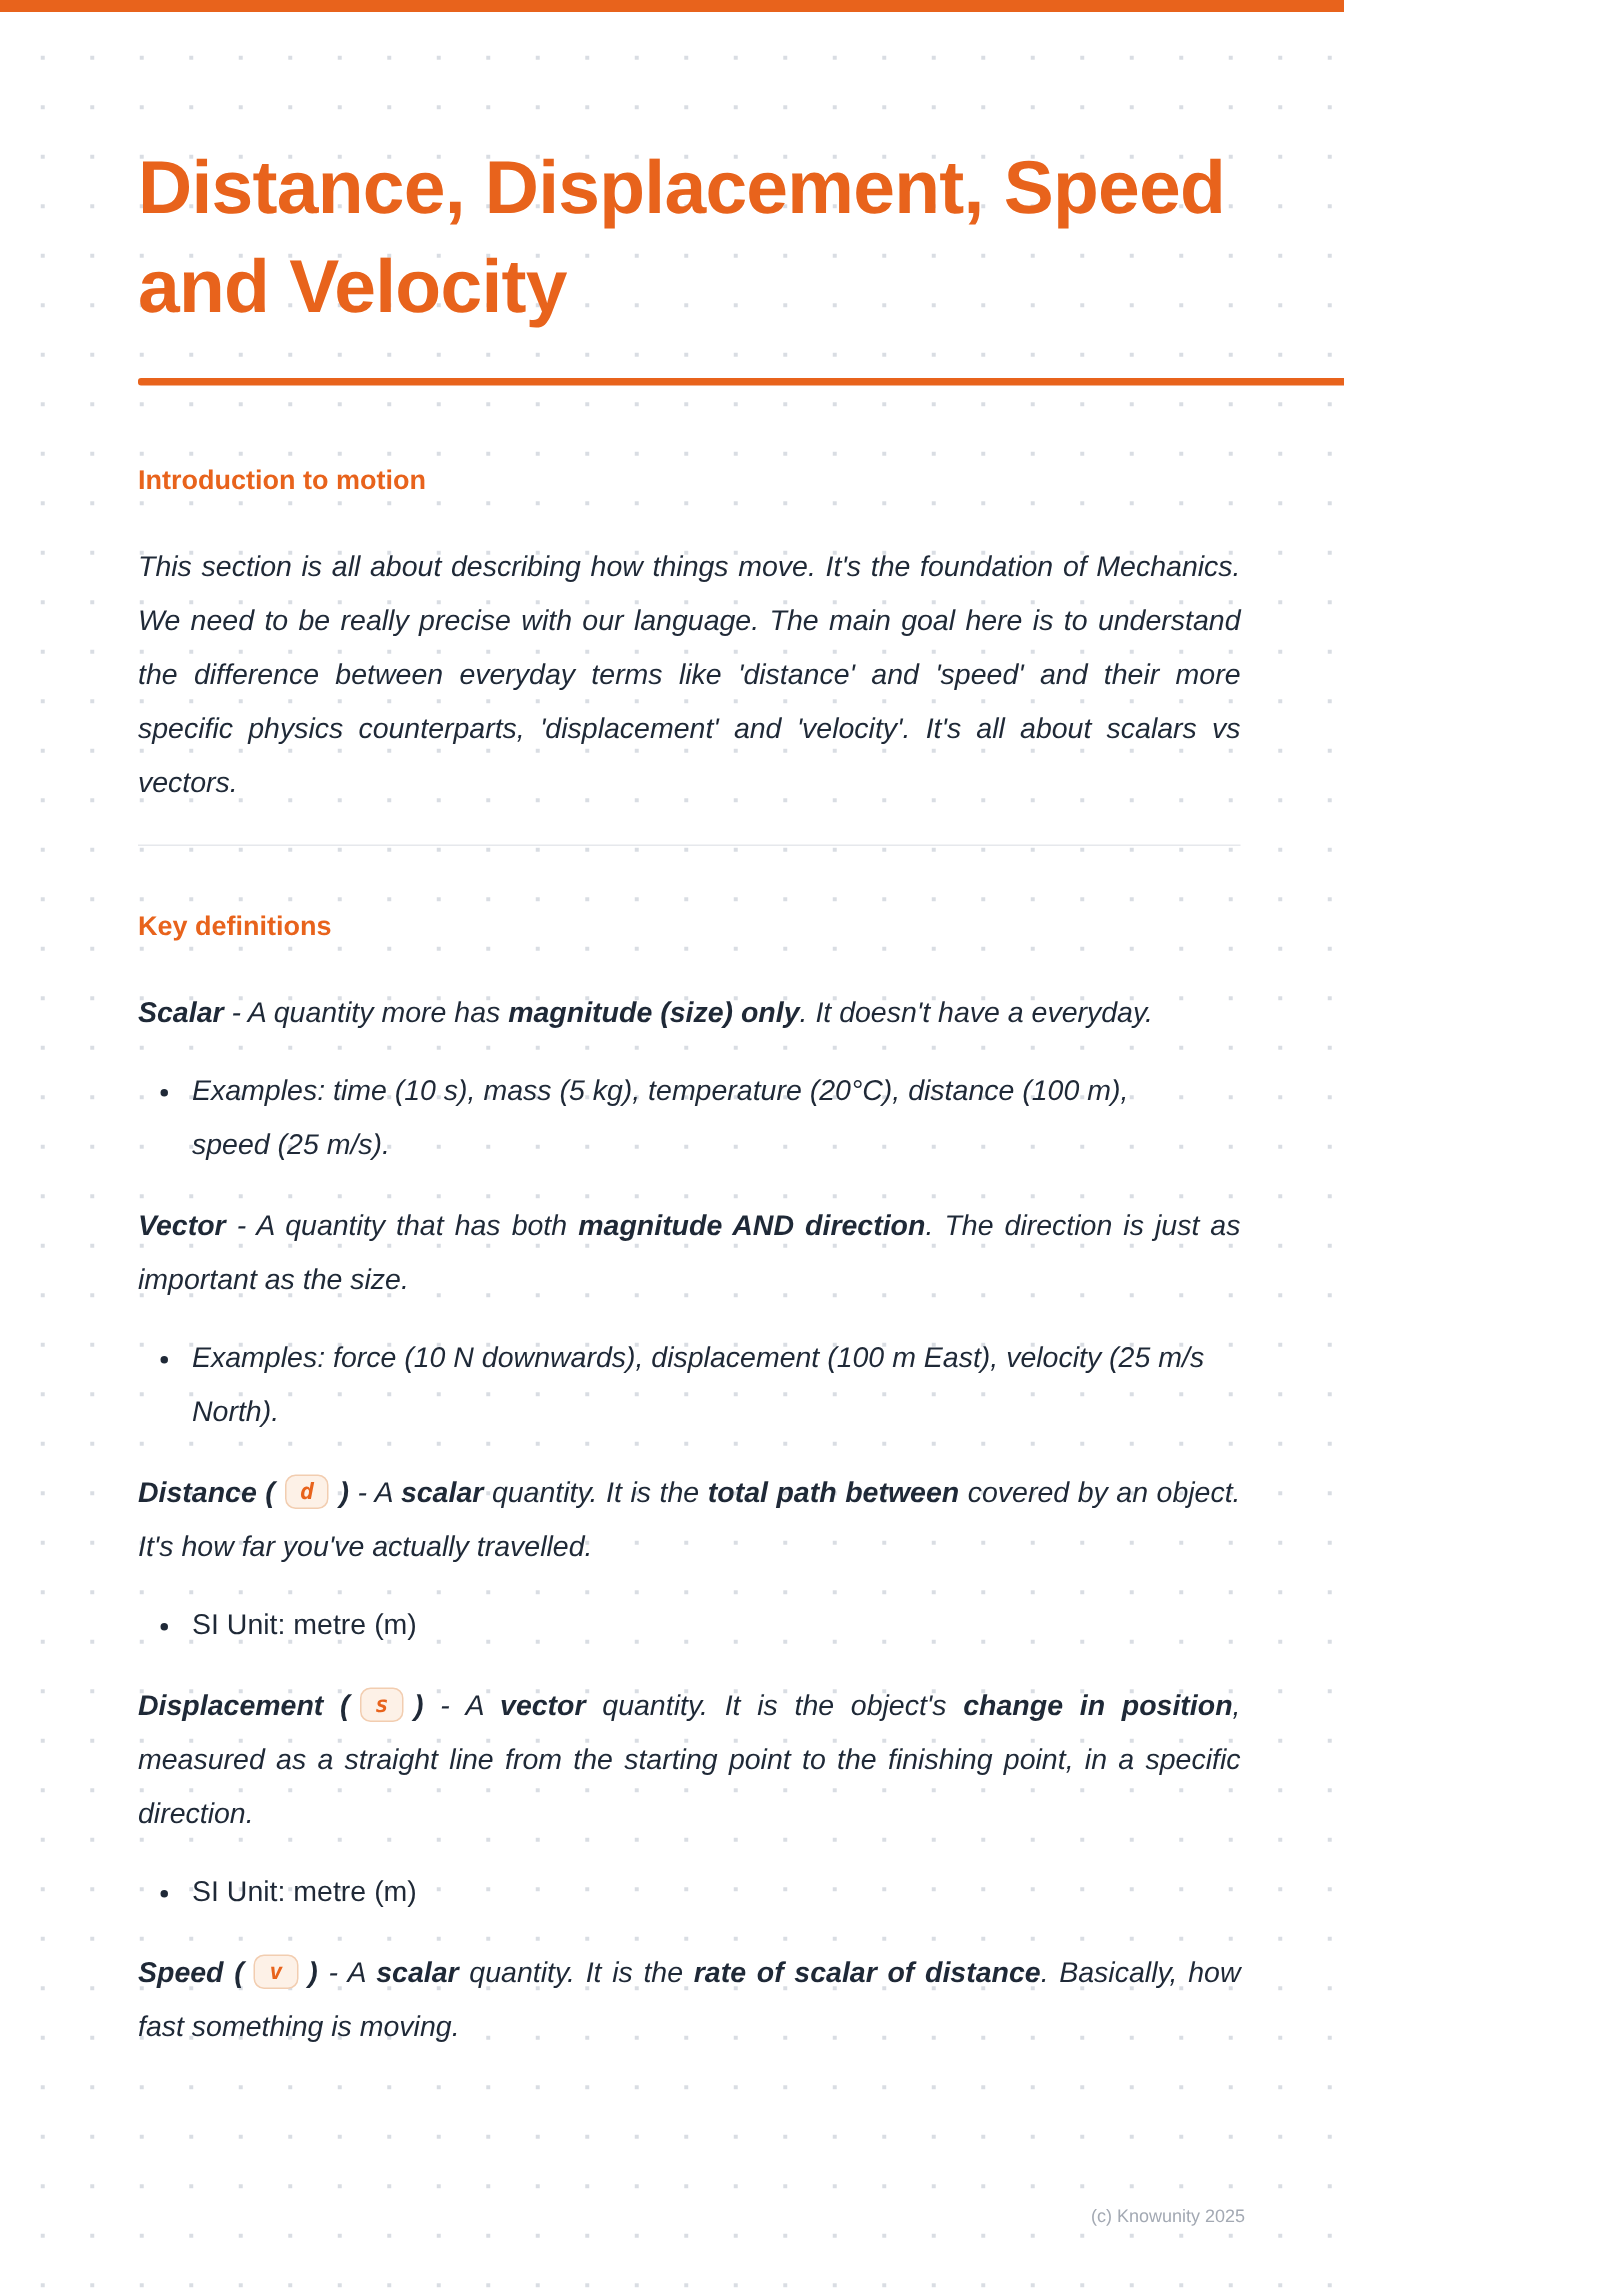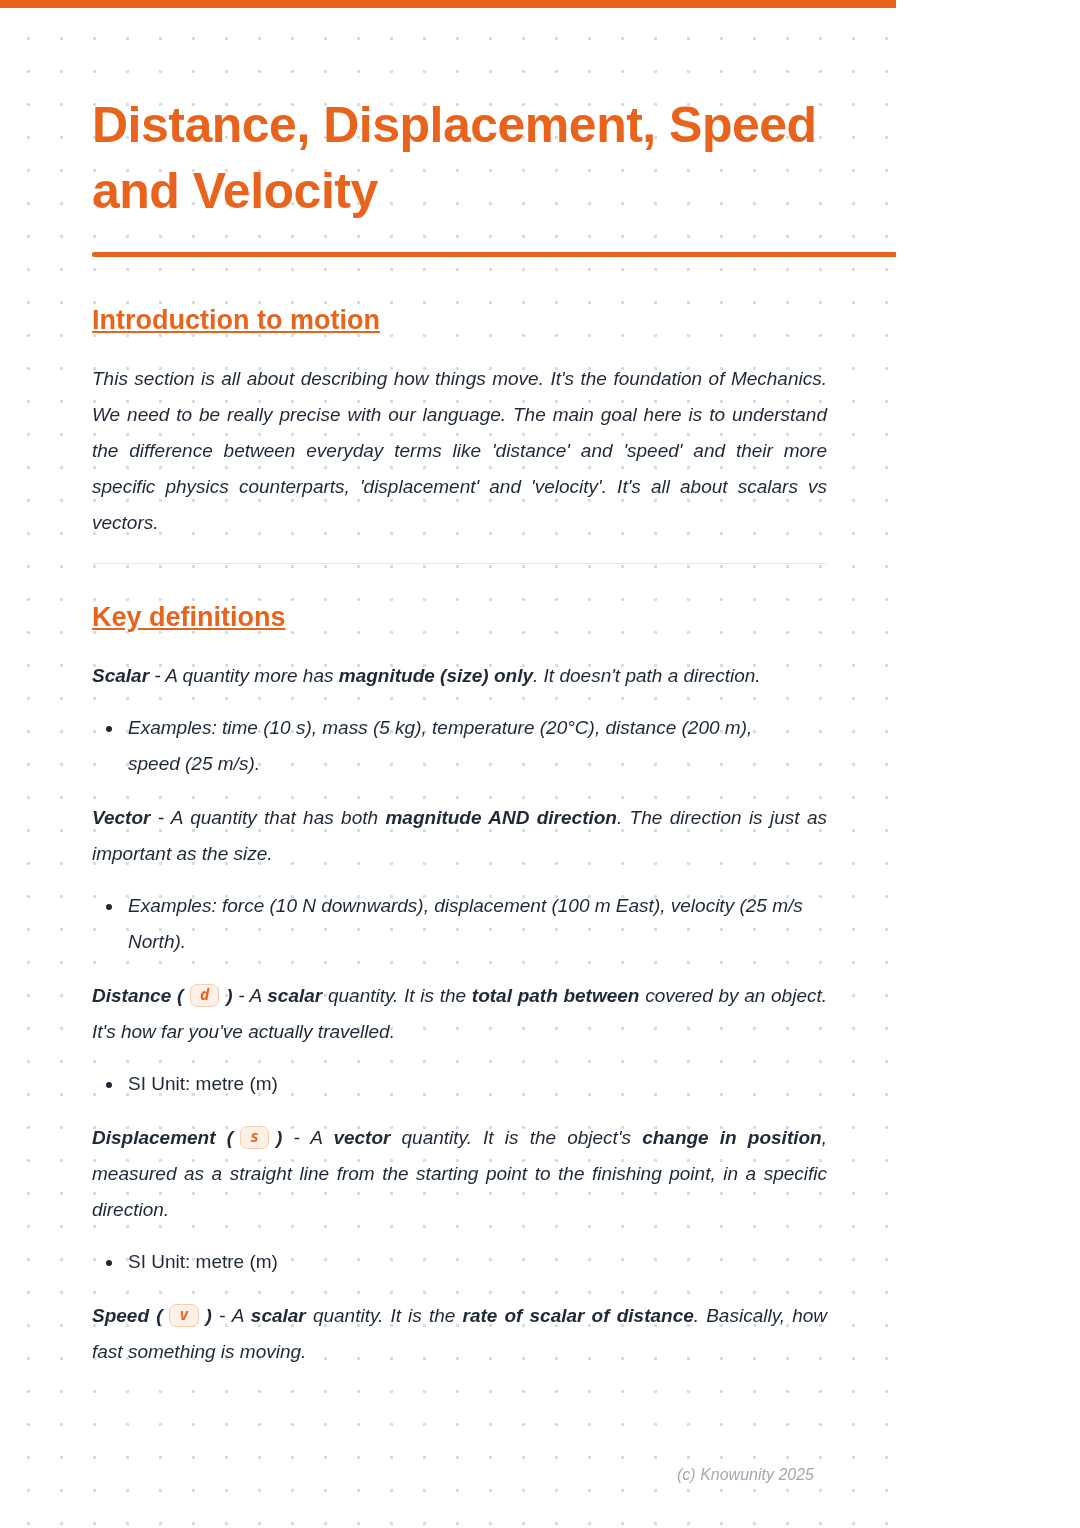--- a/index.html
+++ b/index.html
@@ -64,25 +64,24 @@
 
   .title-rule {
     margin-top: 28px;
     width: 838px;
     height: 5px;
     background: #e8631c;
     border-radius: 2px;
   }
 
   h2 {
-    font-size: 27px;
+    font-size: 18px;
     line-height: 34px;
     font-weight: 700;
     color: #e8631c;
-    text-decoration: underline;
   }
   .h2-intro { margin-top: 46px; }
   .h2-key   { margin-top: 36px; }
 
   .body-p {
     width: 735px;
     font-size: 19px;
     line-height: 36px;
     text-align: justify;
     color: #1f2937;
@@ -125,26 +124,25 @@
     background: #fdf1e7;
     border: 1px solid #f2cdb0;
     border-radius: 7px;
     padding: 2px 9px;
     margin: 0 7px;
     vertical-align: 2px;
   }
 
   .watermark {
     position: absolute;
-    right: 82px;
+    right: 66px;
     bottom: 44px;
-    font-size: 16px;
+    font-size: 12px;
     color: #a3a9b3;
     z-index: 4;
-    font-style: italic;
   }
 </style>
 </head>
 <body>
 
 <div class="page">
   <div class="top-bar"></div>
   <div class="stripe-band"></div>
   <div class="stripe-line"></div>
 
@@ -152,23 +150,23 @@
     <h1>Distance, Displacement, Speed and Velocity</h1>
     <div class="title-rule"></div>
 
     <h2 class="h2-intro">Introduction to motion</h2>
     <p class="body-p p-intro">This section is all about describing how things move. It's the foundation of Mechanics. We need to be really precise with our language. The main goal here is to understand the difference between everyday terms like 'distance' and 'speed' and their more specific physics counterparts, 'displacement' and 'velocity'. It's all about scalars vs vectors.</p>
 
     <hr class="divider">
 
     <h2 class="h2-key">Key definitions</h2>
 
-    <p class="body-p first-def"><span class="seg-bold">Scalar</span><span> - A quantity more has </span><span class="seg-bold">magnitude (size) only</span><span>. It doesn't path a direction.</span></p>
+    <p class="body-p first-def"><span class="seg-bold">Scalar</span><span> - A quantity more has </span><span class="seg-bold">magnitude (size) only</span><span>. It doesn't have a everyday.</span></p>
     <ul class="bullets">
-      <li class="italic">Examples: time (10 s), mass (5 kg), temperature (20°C), distance (200 m), speed (25 m/s).</li>
+      <li class="italic">Examples: time (10 s), mass (5 kg), temperature (20°C), distance (100 m), speed (25 m/s).</li>
     </ul>
 
     <p class="body-p def-p"><span class="seg-bold">Vector</span><span> - A quantity that has both </span><span class="seg-bold">magnitude AND direction</span><span>. The direction is just as important as the size.</span></p>
     <ul class="bullets">
       <li class="italic">Examples: force (10 N downwards), displacement (100 m East), velocity (25 m/s North).</li>
     </ul>
 
     <p class="body-p def-p"><span class="seg-bold">Distance (</span><span class="code-chip">d</span><span class="seg-bold">)</span><span> - A </span><span class="seg-bold">scalar</span><span> quantity. It is the </span><span class="seg-bold">total path between</span><span> covered by an object. It's how far you've actually travelled.</span></p>
     <ul class="bullets">
       <li>SI Unit: metre (m)</li>

